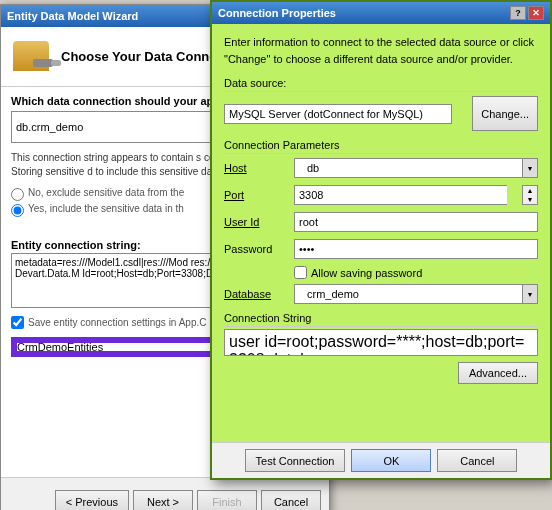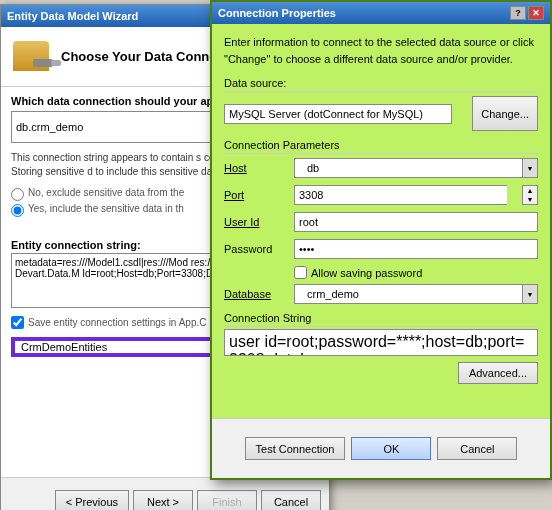--- a/index.html
+++ b/index.html
@@ -163,23 +163,23 @@
     .wizard-save-row {
       display: flex; align-items: center; gap: 4px;
       margin-bottom: 8px;
     }
     .wizard-save-row input[type=checkbox] { margin: 0; }
     .wizard-save-label { font-size: 10px; color: #555; }
 
     .wizard-appname-input {
       width: 100%;
       height: 20px;
-      border: 4px solid #6d28d9;
-      background: #fff;
-      padding: 1px 6px;
+      border: 6px solid #6d28d9;
+      background: #fff;
+      padding: 1px 0;
       font-size: 11px;
       margin-bottom: 16px;
     }
 
     .wizard-footer {
       position: absolute;
       bottom: 0; left: 0; right: 0;
       height: 36px;
       background: #f0f0f0;
       border-top: 1px solid #ccc;
@@ -414,21 +414,21 @@
       background: linear-gradient(to bottom, #f4f4f4 0%, #ddd 100%);
       border: 1px solid #888;
       font-size: 11px;
       cursor: pointer;
       padding: 0 10px;
     }
 
     .dialog-footer {
       position: absolute;
       bottom: 0; left: 0; right: 0;
-      height: 60px;
+      height: 36px;
       background: #f0f0f0;
       border-top: 1px solid #ccc;
       display: flex;
       align-items: center;
       justify-content: center;
       gap: 6px;
       padding: 0 8px;
     }
 
     .dialog-btn {

